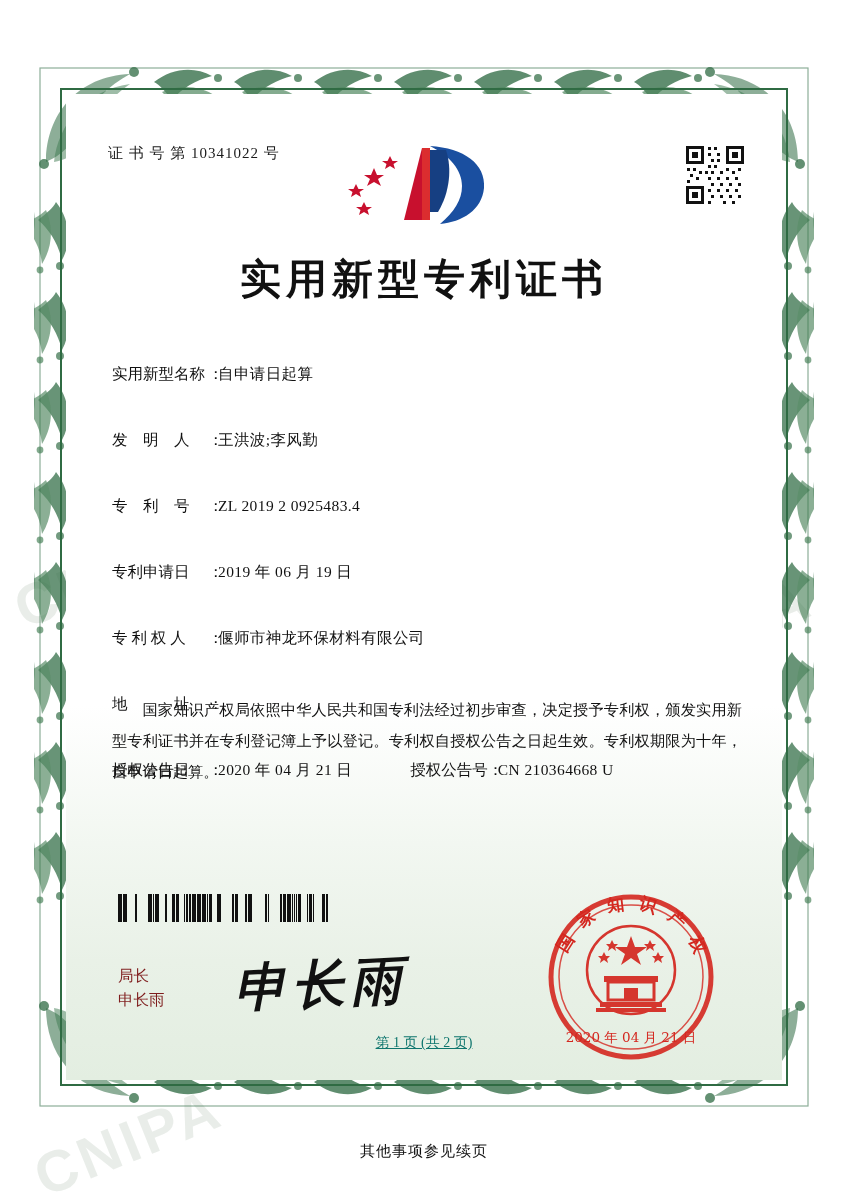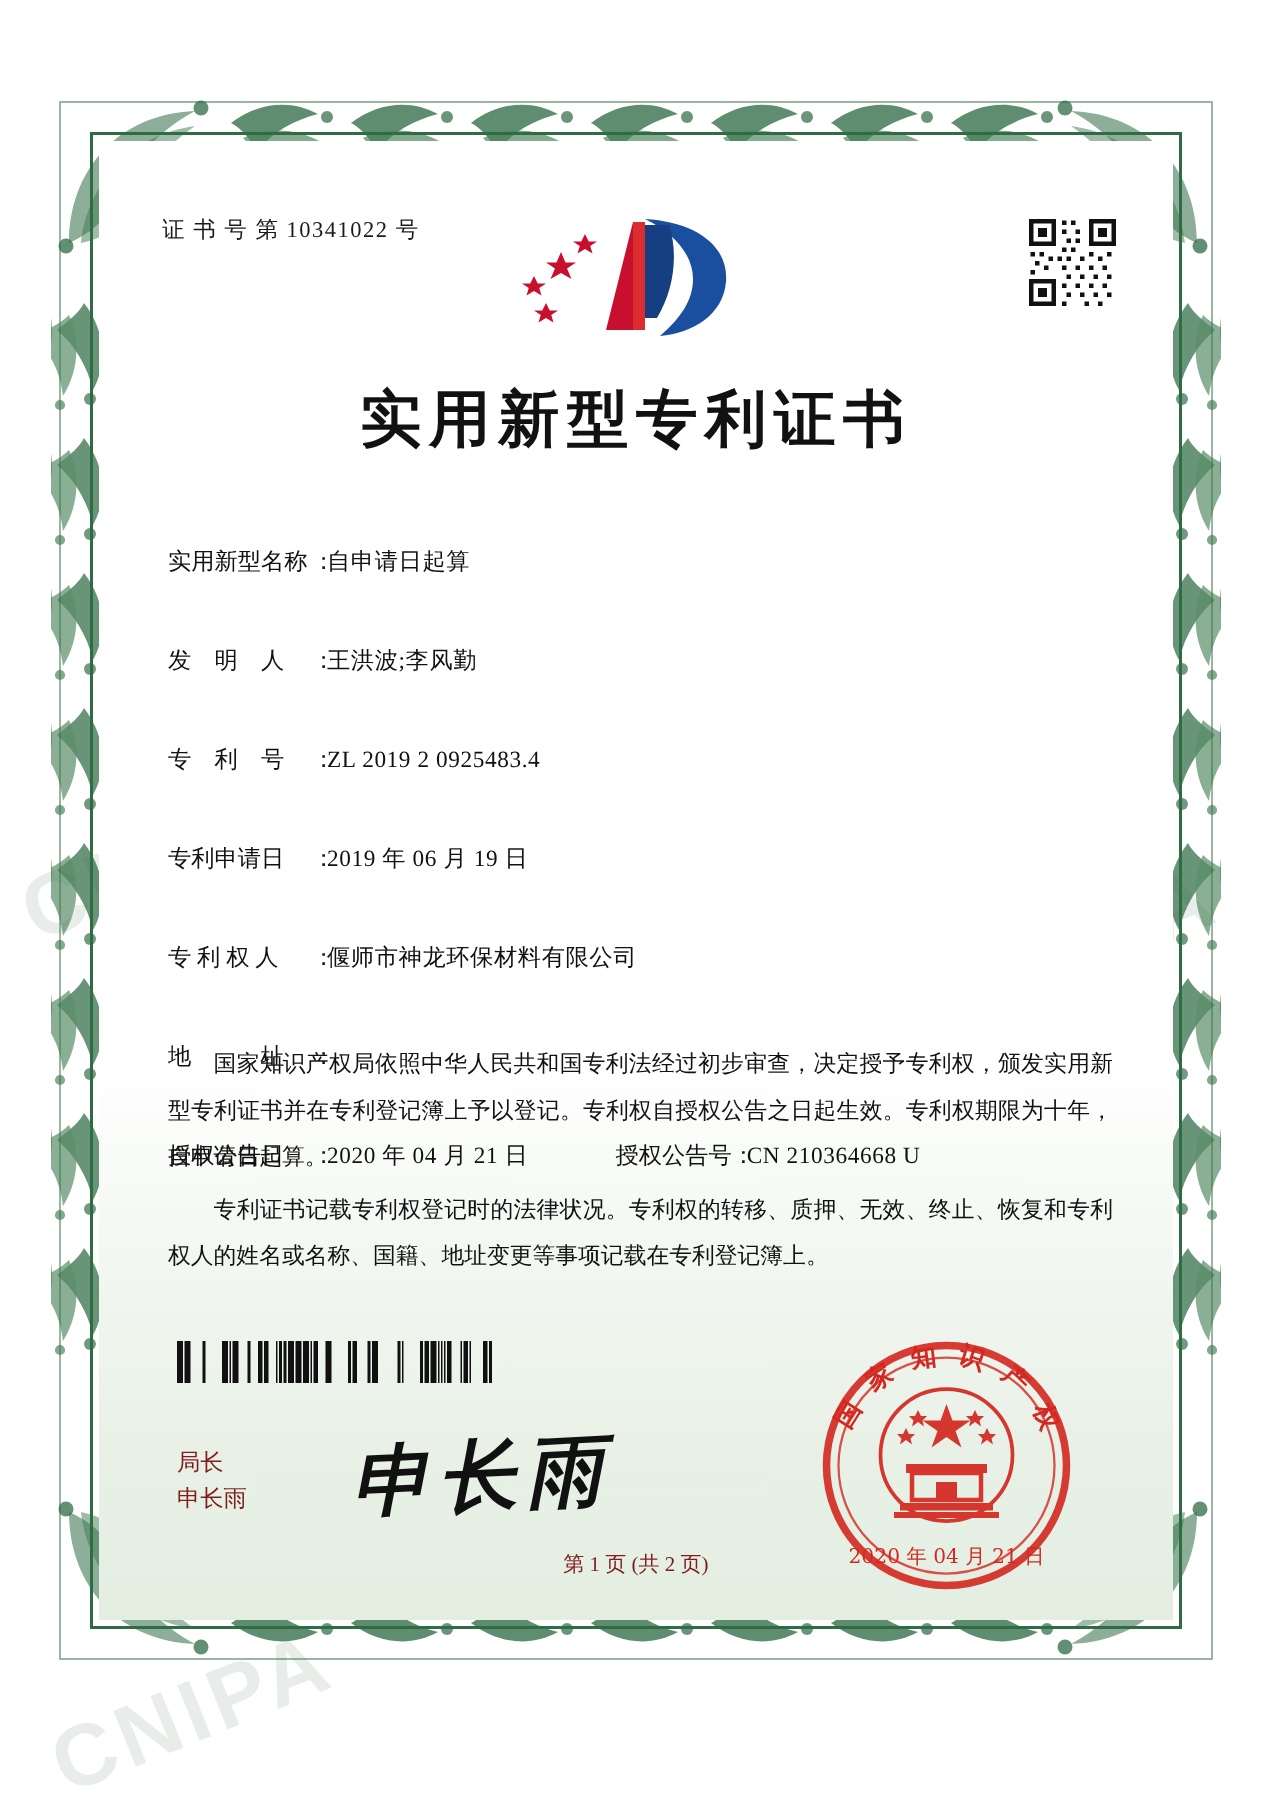--- a/index.html
+++ b/index.html
@@ -213,21 +213,22 @@
     height: 186px;
   }
 
   .page-no {
     position: absolute;
     left: 0;
     right: 0;
     bottom: 28px;
     text-align: center;
     font-size: 14px;
-    color: #7f1d1d;
+    color: #0f766e;
+    text-decoration: underline;
   }
 
   .footnote {
     position: absolute;
     left: 0;
     right: 0;
     top: 1142px;
     text-align: center;
     font-size: 15px;
     color: #111;
@@ -456,21 +457,20 @@
         <span class="field-colon">：</span>
         <span class="field-value">2020 年 04 月 21 日</span>
         <span class="field-second-label">授权公告号</span>
         <span class="field-colon">：</span>
         <span class="field-value">CN 210364668 U</span>
       </div>
     </div>
 
     <div class="paragraphs">
       <p>国家知识产权局依照中华人民共和国专利法经过初步审查，决定授予专利权，颁发实用新型专利证书并在专利登记簿上予以登记。专利权自授权公告之日起生效。专利权期限为十年，自申请日起算。</p>
-      <p>专利证书记载专利权登记时的法律状况。专利权的转移、质押、无效、终止、恢复和专利权人的姓名或名称、国籍、地址变更等事项记载在专利登记簿上。</p>
     </div>
 
     <div class="barcode">
       <svg width="218" height="28" viewBox="0 0 218 28" xmlns="http://www.w3.org/2000/svg" id="barcode-svg">
           <rect x="0" y="0" width="4" height="28" fill="#111"></rect>
           <rect x="5" y="0" width="4" height="28" fill="#111"></rect>
           <rect x="17" y="0" width="2" height="28" fill="#111"></rect>
           <rect x="30" y="0" width="4" height="28" fill="#111"></rect>
           <rect x="35" y="0" width="1" height="28" fill="#111"></rect>
           <rect x="37" y="0" width="4" height="28" fill="#111"></rect>
@@ -541,14 +541,15 @@
           <textPath href="#sealArcTop" startOffset="11%" id="seal-ring-text">国家知识产权局</textPath>
         </text>
 
         <text x="93" y="158" text-anchor="middle" font-family="&quot;DejaVu Serif&quot;, serif" font-size="13.5" fill="#d4271f" id="seal-date-text">2020 年 04 月 21 日</text>
       </svg>
     </div>
 
     <div class="page-no">第 1 页 (共 2 页)</div>
   </div>
 
+  <div class="footnote">其他事项参见续页</div>
 
 </div>
 
 </body></html>

